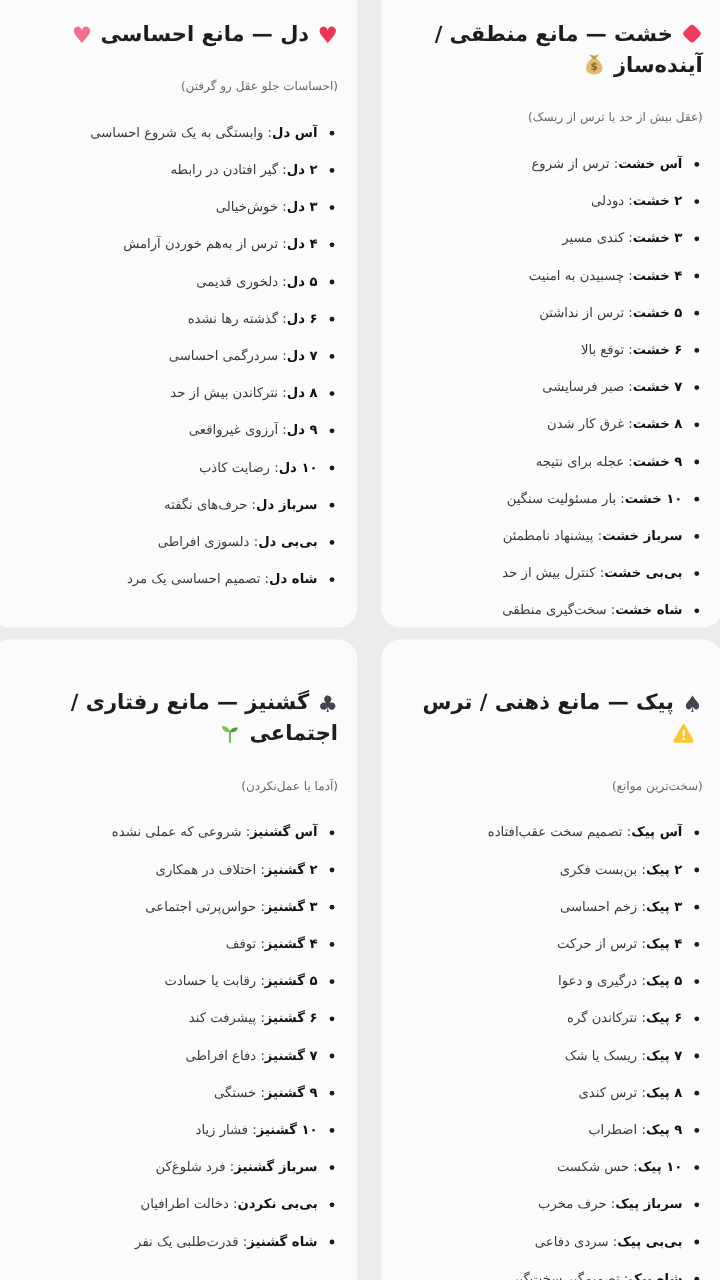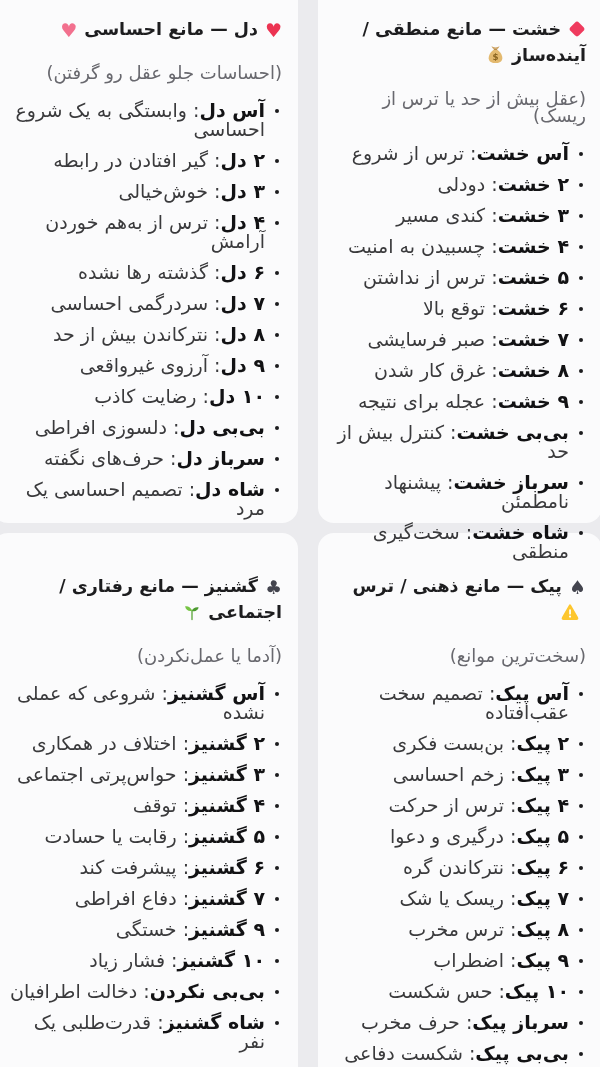--- a/index.html
+++ b/index.html
@@ -20,26 +20,26 @@
     background:#fbfbfc;
     border-radius:16px;
     padding:40px 16px 24px 18px;
     box-sizing:border-box;
   }
   h2.title{
     font-size:17.5px;line-height:26px;font-weight:700;color:#1d1d1f;
     margin:0 0 22px 0;
   }
   .subtitle{
-    font-size:18px;line-height:17px;color:#68686e;margin:0 0 20px 0;
+    font-size:10px;line-height:17px;color:#68686e;margin:0 0 20px 0;
   }
   ul.items{list-style:none;margin:0;padding:0}
   li.item{
     position:relative;padding-right:17px;margin-bottom:12px;
-    font-size:19px;line-height:19px;color:#3a3a3c;
+    font-size:11px;line-height:19px;color:#3a3a3c;
   }
   .dot{
     position:absolute;right:3px;top:8px;width:4px;height:4px;
     border-radius:50%;background:#1c1c1e;
   }
   .lbl{font-weight:700;color:#121214}
   .sep,.val{color:#3a3a3c}
   .suit-glyph{font-size:19px;line-height:1;vertical-align:-2px;margin-inline-end:7px}
   .heart{color:#ec3352}
   .heart-pink{color:#f2708e}
@@ -71,43 +71,45 @@
     <ul class="items">
       <li class="item"><span class="dot"></span><span class="lbl">آس خشت</span><span class="sep">: </span><span class="val">ترس از شروع</span></li>
       <li class="item"><span class="dot"></span><span class="lbl">۲ خشت</span><span class="sep">: </span><span class="val">دودلی</span></li>
       <li class="item"><span class="dot"></span><span class="lbl">۳ خشت</span><span class="sep">: </span><span class="val">کندی مسیر</span></li>
       <li class="item"><span class="dot"></span><span class="lbl">۴ خشت</span><span class="sep">: </span><span class="val">چسبیدن به امنیت</span></li>
       <li class="item"><span class="dot"></span><span class="lbl">۵ خشت</span><span class="sep">: </span><span class="val">ترس از نداشتن</span></li>
       <li class="item"><span class="dot"></span><span class="lbl">۶ خشت</span><span class="sep">: </span><span class="val">توقع بالا</span></li>
       <li class="item"><span class="dot"></span><span class="lbl">۷ خشت</span><span class="sep">: </span><span class="val">صبر فرسایشی</span></li>
       <li class="item"><span class="dot"></span><span class="lbl">۸ خشت</span><span class="sep">: </span><span class="val">غرق کار شدن</span></li>
       <li class="item"><span class="dot"></span><span class="lbl">۹ خشت</span><span class="sep">: </span><span class="val">عجله برای نتیجه</span></li>
+      <li class="item"><span class="dot"></span><span class="lbl">۱۰ خشت</span><span class="sep">: </span><span class="val">بار مسئولیت سنگین</span></li>
+      <li class="item"><span class="dot"></span><span class="lbl">سرباز خشت</span><span class="sep">: </span><span class="val">پیشنهاد نامطمئن</span></li>
       <li class="item"><span class="dot"></span><span class="lbl">بی‌بی خشت</span><span class="sep">: </span><span class="val">کنترل بیش از حد</span></li>
-      <li class="item"><span class="dot"></span><span class="lbl">سرباز خشت</span><span class="sep">: </span><span class="val">پیشنهاد نامطمئن</span></li>
       <li class="item"><span class="dot"></span><span class="lbl">شاه خشت</span><span class="sep">: </span><span class="val">سخت‌گیری منطقی</span></li>
     </ul>
   </section>
 
   <section class="card">
     <h2 class="title">
       <span class="suit-glyph heart">♥</span><span>دل — مانع احساسی</span><span class="trail suit-glyph heart-pink">♥</span>
     </h2>
     <p class="subtitle">(احساسات جلو عقل رو گرفتن)</p>
     <ul class="items">
       <li class="item"><span class="dot"></span><span class="lbl">آس دل</span><span class="sep">: </span><span class="val">وابستگی به یک شروع احساسی</span></li>
       <li class="item"><span class="dot"></span><span class="lbl">۲ دل</span><span class="sep">: </span><span class="val">گیر افتادن در رابطه</span></li>
       <li class="item"><span class="dot"></span><span class="lbl">۳ دل</span><span class="sep">: </span><span class="val">خوش‌خیالی</span></li>
       <li class="item"><span class="dot"></span><span class="lbl">۴ دل</span><span class="sep">: </span><span class="val">ترس از به‌هم خوردن آرامش</span></li>
+      <li class="item"><span class="dot"></span><span class="lbl">۵ دل</span><span class="sep">: </span><span class="val">دلخوری قدیمی</span></li>
       <li class="item"><span class="dot"></span><span class="lbl">۶ دل</span><span class="sep">: </span><span class="val">گذشته رها نشده</span></li>
       <li class="item"><span class="dot"></span><span class="lbl">۷ دل</span><span class="sep">: </span><span class="val">سردرگمی احساسی</span></li>
       <li class="item"><span class="dot"></span><span class="lbl">۸ دل</span><span class="sep">: </span><span class="val">نترکاندن بیش از حد</span></li>
       <li class="item"><span class="dot"></span><span class="lbl">۹ دل</span><span class="sep">: </span><span class="val">آرزوی غیرواقعی</span></li>
       <li class="item"><span class="dot"></span><span class="lbl">۱۰ دل</span><span class="sep">: </span><span class="val">رضایت کاذب</span></li>
+      <li class="item"><span class="dot"></span><span class="lbl">سرباز دل</span><span class="sep">: </span><span class="val">حرف‌های نگفته</span></li>
       <li class="item"><span class="dot"></span><span class="lbl">بی‌بی دل</span><span class="sep">: </span><span class="val">دلسوزی افراطی</span></li>
-      <li class="item"><span class="dot"></span><span class="lbl">سرباز دل</span><span class="sep">: </span><span class="val">حرف‌های نگفته</span></li>
       <li class="item"><span class="dot"></span><span class="lbl">شاه دل</span><span class="sep">: </span><span class="val">تصمیم احساسی یک مرد</span></li>
     </ul>
   </section>
 
   <section class="card">
     <h2 class="title">
       <span class="suit-glyph spade">♠</span><span>پیک — مانع ذهنی / ترس</span><span class="trail"><svg width="18" height="18" viewBox="0 0 24 24" aria-hidden="true">
             <path d="M12 3 L21.6 19.8 Q22.4 21.4 20.6 21.4 L3.4 21.4 Q1.6 21.4 2.4 19.8 Z" fill="#fdc62e" stroke="#fdc62e" stroke-width="2.6" stroke-linejoin="round"></path>
             <rect x="10.9" y="8.2" width="2.3" height="7.2" rx="1.15" fill="#ffffff"></rect>
             <circle cx="12.05" cy="18.1" r="1.45" fill="#ffffff"></circle>
@@ -115,25 +117,25 @@
     </h2>
     <p class="subtitle">(سخت‌ترین موانع)</p>
     <ul class="items">
       <li class="item"><span class="dot"></span><span class="lbl">آس پیک</span><span class="sep">: </span><span class="val">تصمیم سخت عقب‌افتاده</span></li>
       <li class="item"><span class="dot"></span><span class="lbl">۲ پیک</span><span class="sep">: </span><span class="val">بن‌بست فکری</span></li>
       <li class="item"><span class="dot"></span><span class="lbl">۳ پیک</span><span class="sep">: </span><span class="val">زخم احساسی</span></li>
       <li class="item"><span class="dot"></span><span class="lbl">۴ پیک</span><span class="sep">: </span><span class="val">ترس از حرکت</span></li>
       <li class="item"><span class="dot"></span><span class="lbl">۵ پیک</span><span class="sep">: </span><span class="val">درگیری و دعوا</span></li>
       <li class="item"><span class="dot"></span><span class="lbl">۶ پیک</span><span class="sep">: </span><span class="val">نترکاندن گره</span></li>
       <li class="item"><span class="dot"></span><span class="lbl">۷ پیک</span><span class="sep">: </span><span class="val">ریسک یا شک</span></li>
-      <li class="item"><span class="dot"></span><span class="lbl">۸ پیک</span><span class="sep">: </span><span class="val">ترس مخرب</span></li>
+      <li class="item"><span class="dot"></span><span class="lbl">۸ پیک</span><span class="sep">: </span><span class="val">ترس کندی</span></li>
       <li class="item"><span class="dot"></span><span class="lbl">۹ پیک</span><span class="sep">: </span><span class="val">اضطراب</span></li>
       <li class="item"><span class="dot"></span><span class="lbl">۱۰ پیک</span><span class="sep">: </span><span class="val">حس شکست</span></li>
       <li class="item"><span class="dot"></span><span class="lbl">سرباز پیک</span><span class="sep">: </span><span class="val">حرف مخرب</span></li>
-      <li class="item"><span class="dot"></span><span class="lbl">بی‌بی پیک</span><span class="sep">: </span><span class="val">شکست دفاعی</span></li>
+      <li class="item"><span class="dot"></span><span class="lbl">بی‌بی پیک</span><span class="sep">: </span><span class="val">سردی دفاعی</span></li>
       <li class="item"><span class="dot"></span><span class="lbl">شاه پیک</span><span class="sep">: </span><span class="val">تصمیم‌گیر سخت‌گیر</span></li>
     </ul>
   </section>
 
   <section class="card">
     <h2 class="title">
       <span class="suit-glyph club">♣</span><span>گشنیز — مانع رفتاری / اجتماعی</span><span class="trail"><svg width="18" height="18" viewBox="0 0 24 24" aria-hidden="true">
             <path d="M12 22 C12 16.5 12 13 12 9.5" stroke="#5da73e" stroke-width="1.8" fill="none" stroke-linecap="round"></path>
             <path d="M12 10.5 C11 5.8 7 3.8 2.8 4.3 C3.4 9.2 7.6 11.6 12 10.5 Z" fill="#76c444"></path>
             <path d="M12 10.5 C13 6.8 16.4 5.2 20.8 5.8 C20.2 10 16 12 12 10.5 Z" fill="#4d9a30"></path>
@@ -143,18 +145,19 @@
     <ul class="items">
       <li class="item"><span class="dot"></span><span class="lbl">آس گشنیز</span><span class="sep">: </span><span class="val">شروعی که عملی نشده</span></li>
       <li class="item"><span class="dot"></span><span class="lbl">۲ گشنیز</span><span class="sep">: </span><span class="val">اختلاف در همکاری</span></li>
       <li class="item"><span class="dot"></span><span class="lbl">۳ گشنیز</span><span class="sep">: </span><span class="val">حواس‌پرتی اجتماعی</span></li>
       <li class="item"><span class="dot"></span><span class="lbl">۴ گشنیز</span><span class="sep">: </span><span class="val">توقف</span></li>
       <li class="item"><span class="dot"></span><span class="lbl">۵ گشنیز</span><span class="sep">: </span><span class="val">رقابت یا حسادت</span></li>
       <li class="item"><span class="dot"></span><span class="lbl">۶ گشنیز</span><span class="sep">: </span><span class="val">پیشرفت کند</span></li>
       <li class="item"><span class="dot"></span><span class="lbl">۷ گشنیز</span><span class="sep">: </span><span class="val">دفاع افراطی</span></li>
       <li class="item"><span class="dot"></span><span class="lbl">۹ گشنیز</span><span class="sep">: </span><span class="val">خستگی</span></li>
       <li class="item"><span class="dot"></span><span class="lbl">۱۰ گشنیز</span><span class="sep">: </span><span class="val">فشار زیاد</span></li>
+      <li class="item"><span class="dot"></span><span class="lbl">سرباز گشنیز</span><span class="sep">: </span><span class="val">فرد شلوغ‌کن</span></li>
       <li class="item"><span class="dot"></span><span class="lbl">بی‌بی نکردن</span><span class="sep">: </span><span class="val">دخالت اطرافیان</span></li>
       <li class="item"><span class="dot"></span><span class="lbl">شاه گشنیز</span><span class="sep">: </span><span class="val">قدرت‌طلبی یک نفر</span></li>
     </ul>
   </section>
 
 </div>
 
 </body></html>

